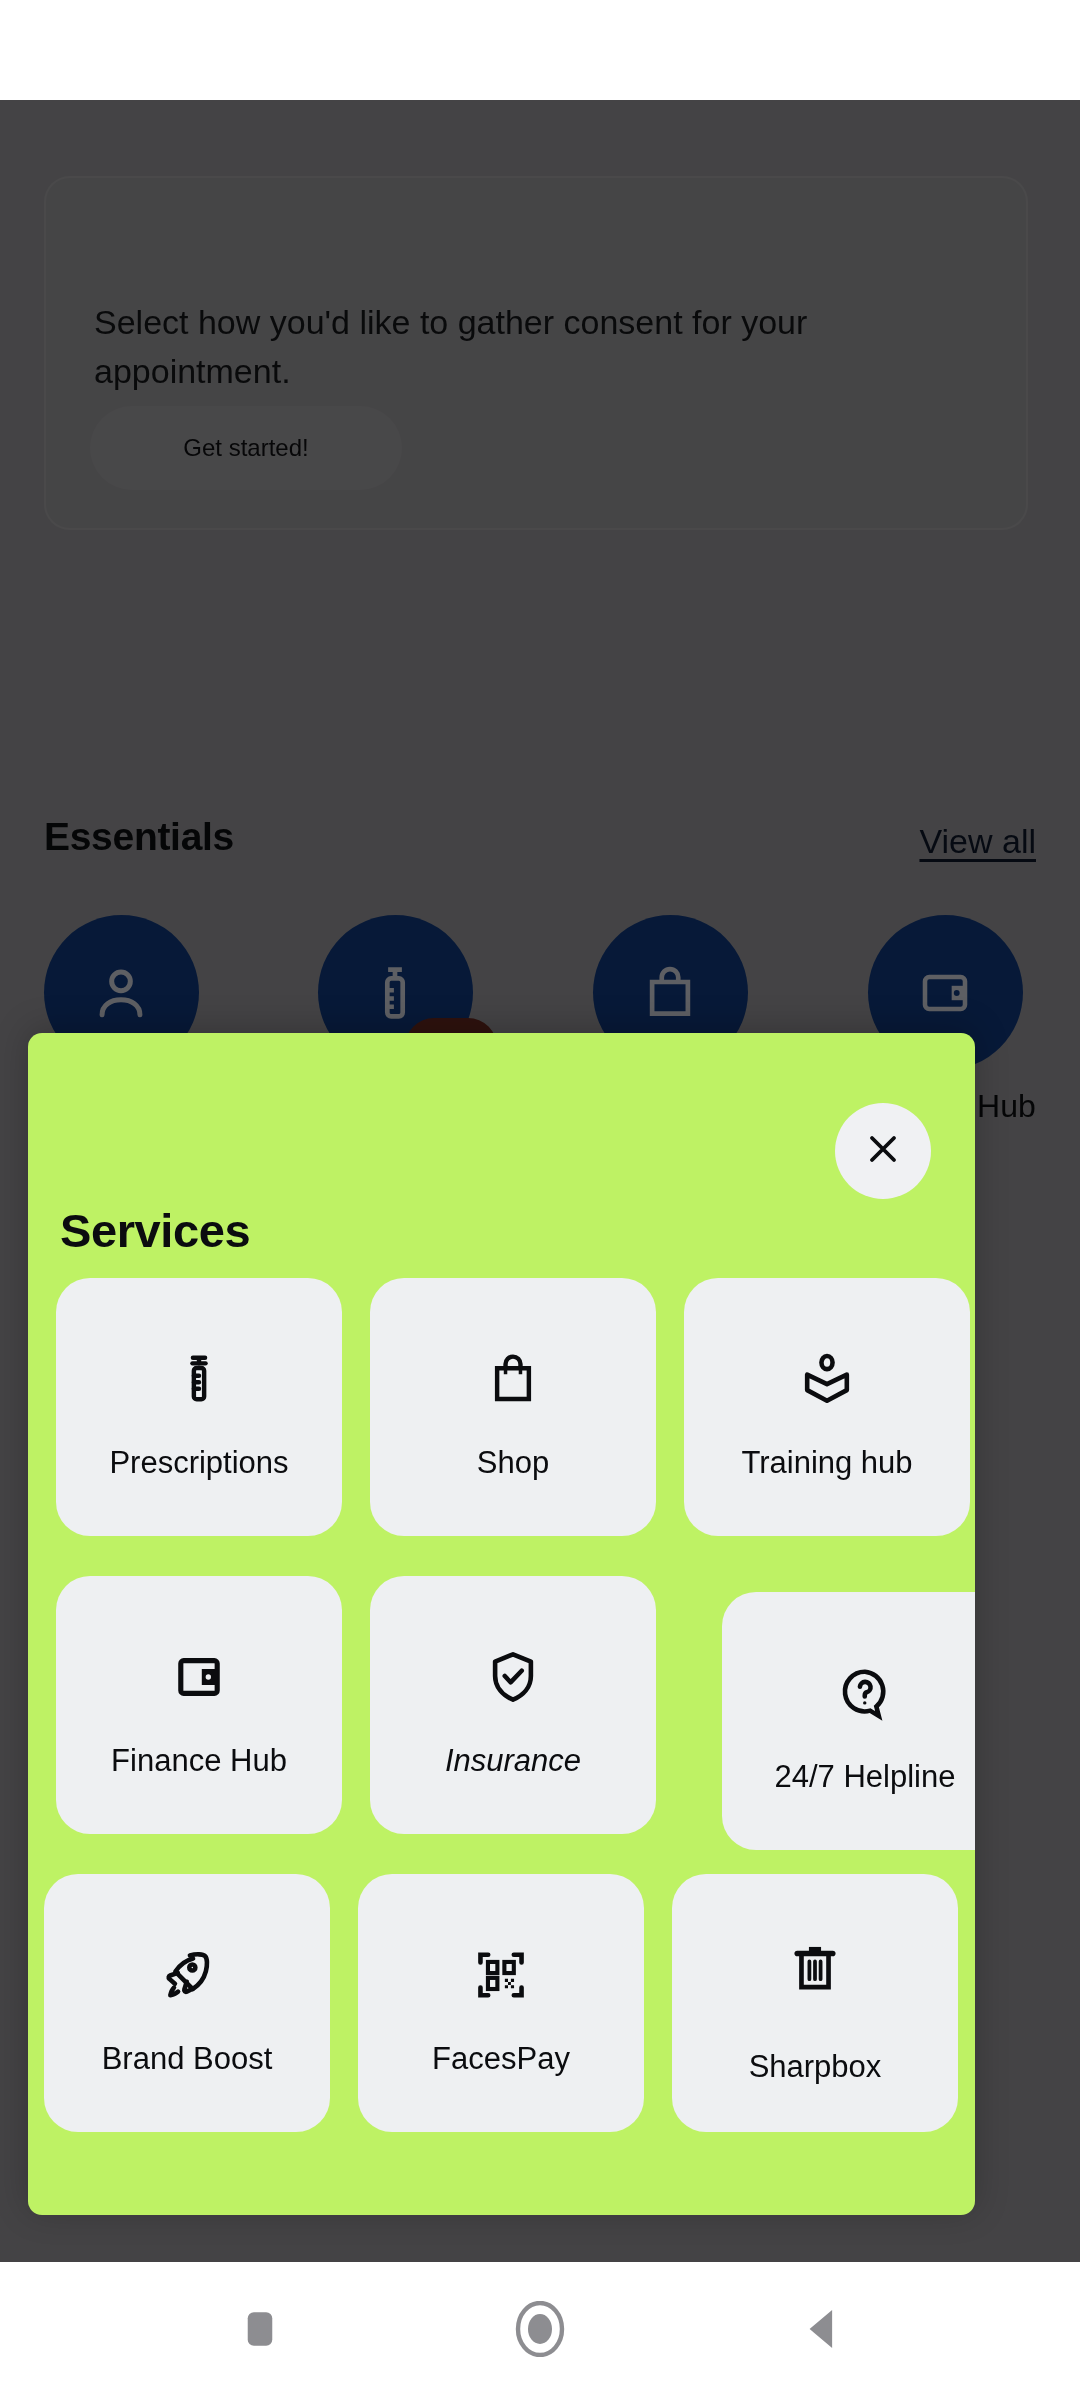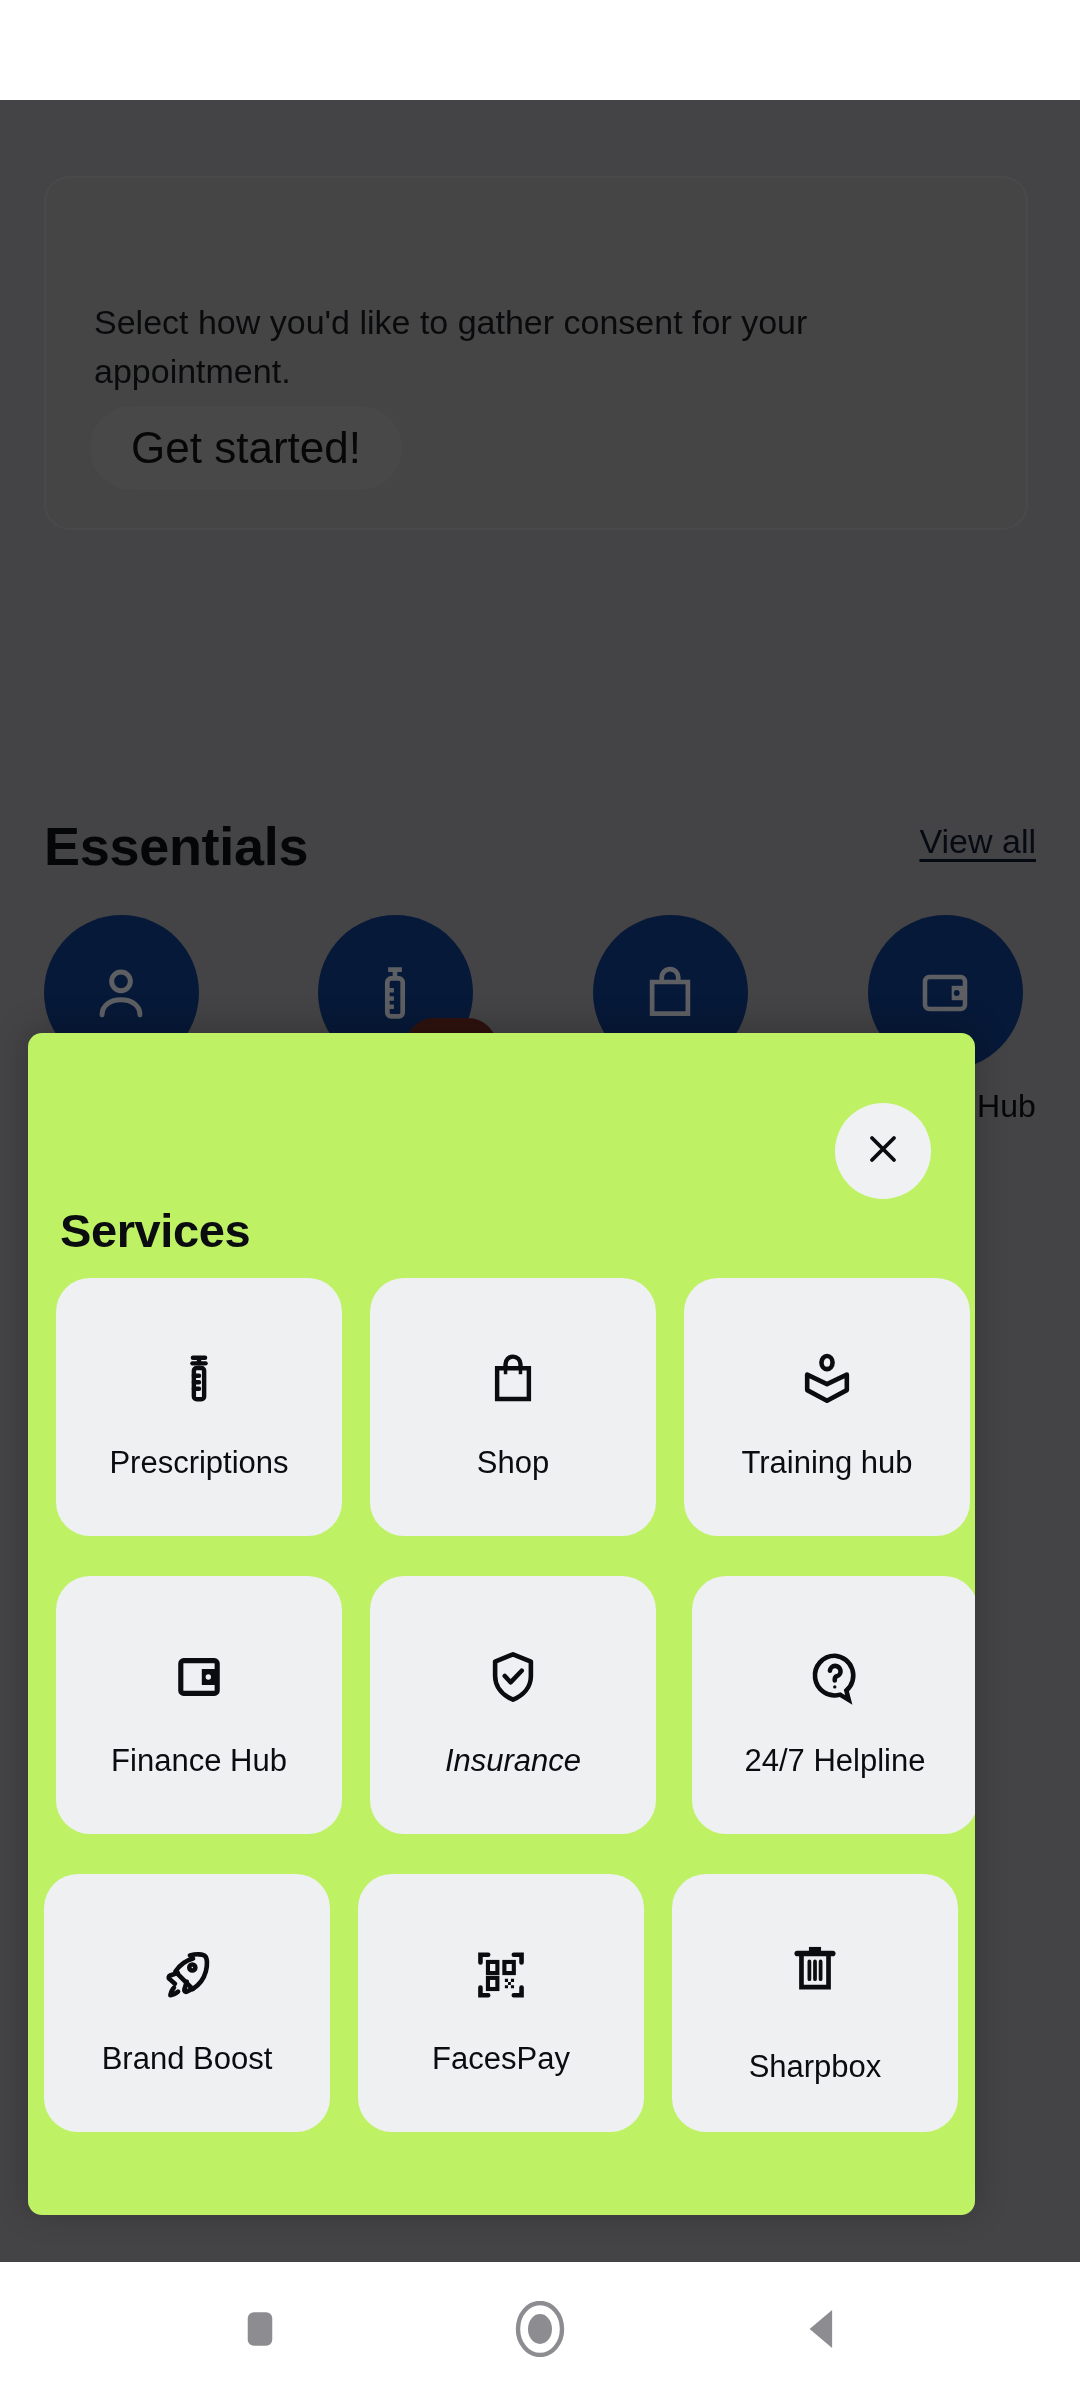--- a/index.html
+++ b/index.html
@@ -71,28 +71,28 @@
   .consent-btn {
     position: absolute;
     top: 228px; left: 44px;
     width: 312px;
     height: 84px;
     border-radius: 42px;
     background: rgba(255,255,255,0.08);
     display: flex;
     align-items: center;
     justify-content: center;
-    font-size: 44px;
+    font-size: 24px;
     color: #101114;
   }
 
   .essentials-title {
     position: absolute;
     top: 715px; left: 44px;
-    font-size: 54px;
+    font-size: 39px;
     font-weight: bold;
     color: #0d0e11;
     letter-spacing: -0.3px;
   }
   .view-all {
     position: absolute;
     top: 722px; right: 44px;
     font-size: 34px;
     color: #0f172a;
     text-decoration: underline;
@@ -376,21 +376,21 @@
       <div class="tile" style="left:342px;font-style:italic;">
         <div class="t-icon">
           <svg width="58" height="58" viewBox="0 0 24 24" fill="none" stroke="#0b0c0f" stroke-width="1.9" stroke-linejoin="round" stroke-linecap="round">
             <path d="M12 2.6 4.6 5.6v6c0 4.6 3.1 8 7.4 9.8 4.3-1.8 7.4-5.2 7.4-9.8v-6L12 2.6z"></path>
             <path d="M8.6 11.6 11 14.2l4.6-4.8"></path>
           </svg>
         </div>
         <div class="t-label">Insurance</div>
       </div>
 
-      <div class="tile" style="left:664px;">
+      <div class="tile" style="left:694px;margin-top:16px;">
         <div class="t-icon">
           <svg width="58" height="58" viewBox="0 0 24 24" fill="none" stroke="#0b0c0f" stroke-width="1.9" stroke-linecap="round">
             <path d="M12 3.2a8.2 8.2 0 1 0 2.1 16.1l3.6 2.2-1-3.9A8.2 8.2 0 0 0 12 3.2z"></path>
             <path d="M9.9 9.4a2.2 2.2 0 1 1 2.8 2.3c-.6.2-.8.7-.8 1.3v.4"></path>
             <circle cx="11.9" cy="16.1" r="0.7" fill="#0b0c0f" stroke="none"></circle>
           </svg>
         </div>
         <div class="t-label">24/7 Helpline</div>
       </div>
 

